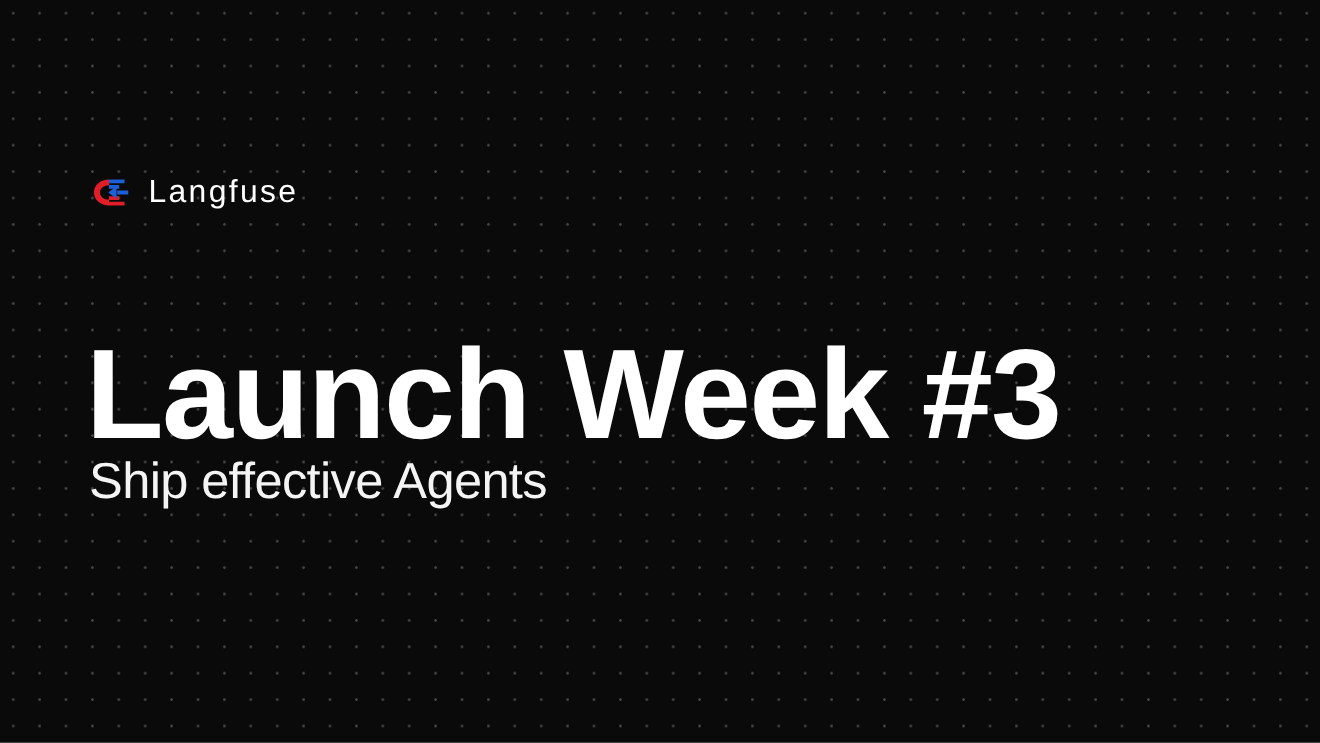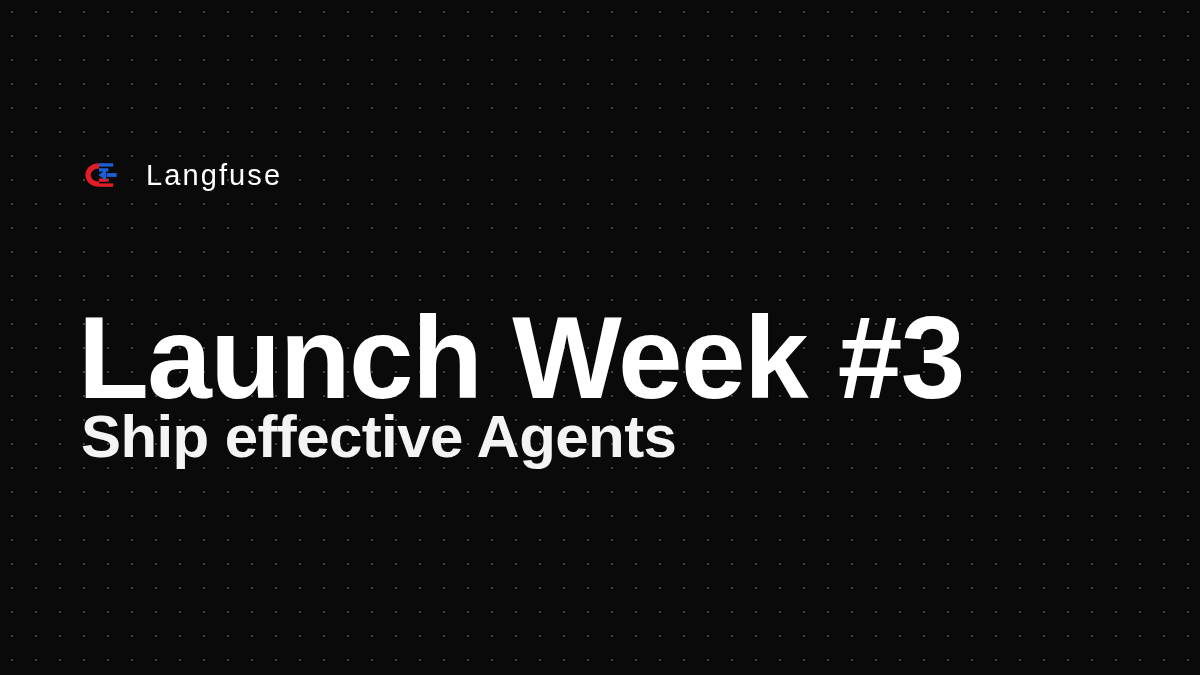--- a/index.html
+++ b/index.html
@@ -41,21 +41,21 @@
     height: 675px;
   }
 
   
   .brand {
     position: absolute;
     left: 0;
     top: 155px;
     display: flex;
     align-items: center;
-    gap: 26px;
+    gap: 15px;
     height: 40px;
   }
   .brand-mark {
     width: 38px;
     height: 30px;
     display: block;
     flex: 0 0 auto;
   }
   .brand-word {
     color: #ffffff;
@@ -78,22 +78,22 @@
     line-height: 1.02;
     white-space: nowrap;
   }
 
   
   .subtitle {
     position: absolute;
     left: -1px;
     top: 400px;
     color: #f4f4f4;
-    font-size: 60px;
-    font-weight: 700;
+    font-size: 46px;
+    font-weight: 400;
     letter-spacing: -0.6px;
     line-height: 74px;
     white-space: nowrap;
   }
   .subtitle .line { display: block; }
 </style>
 </head>
 <body>
 
 <div id="canvas">

